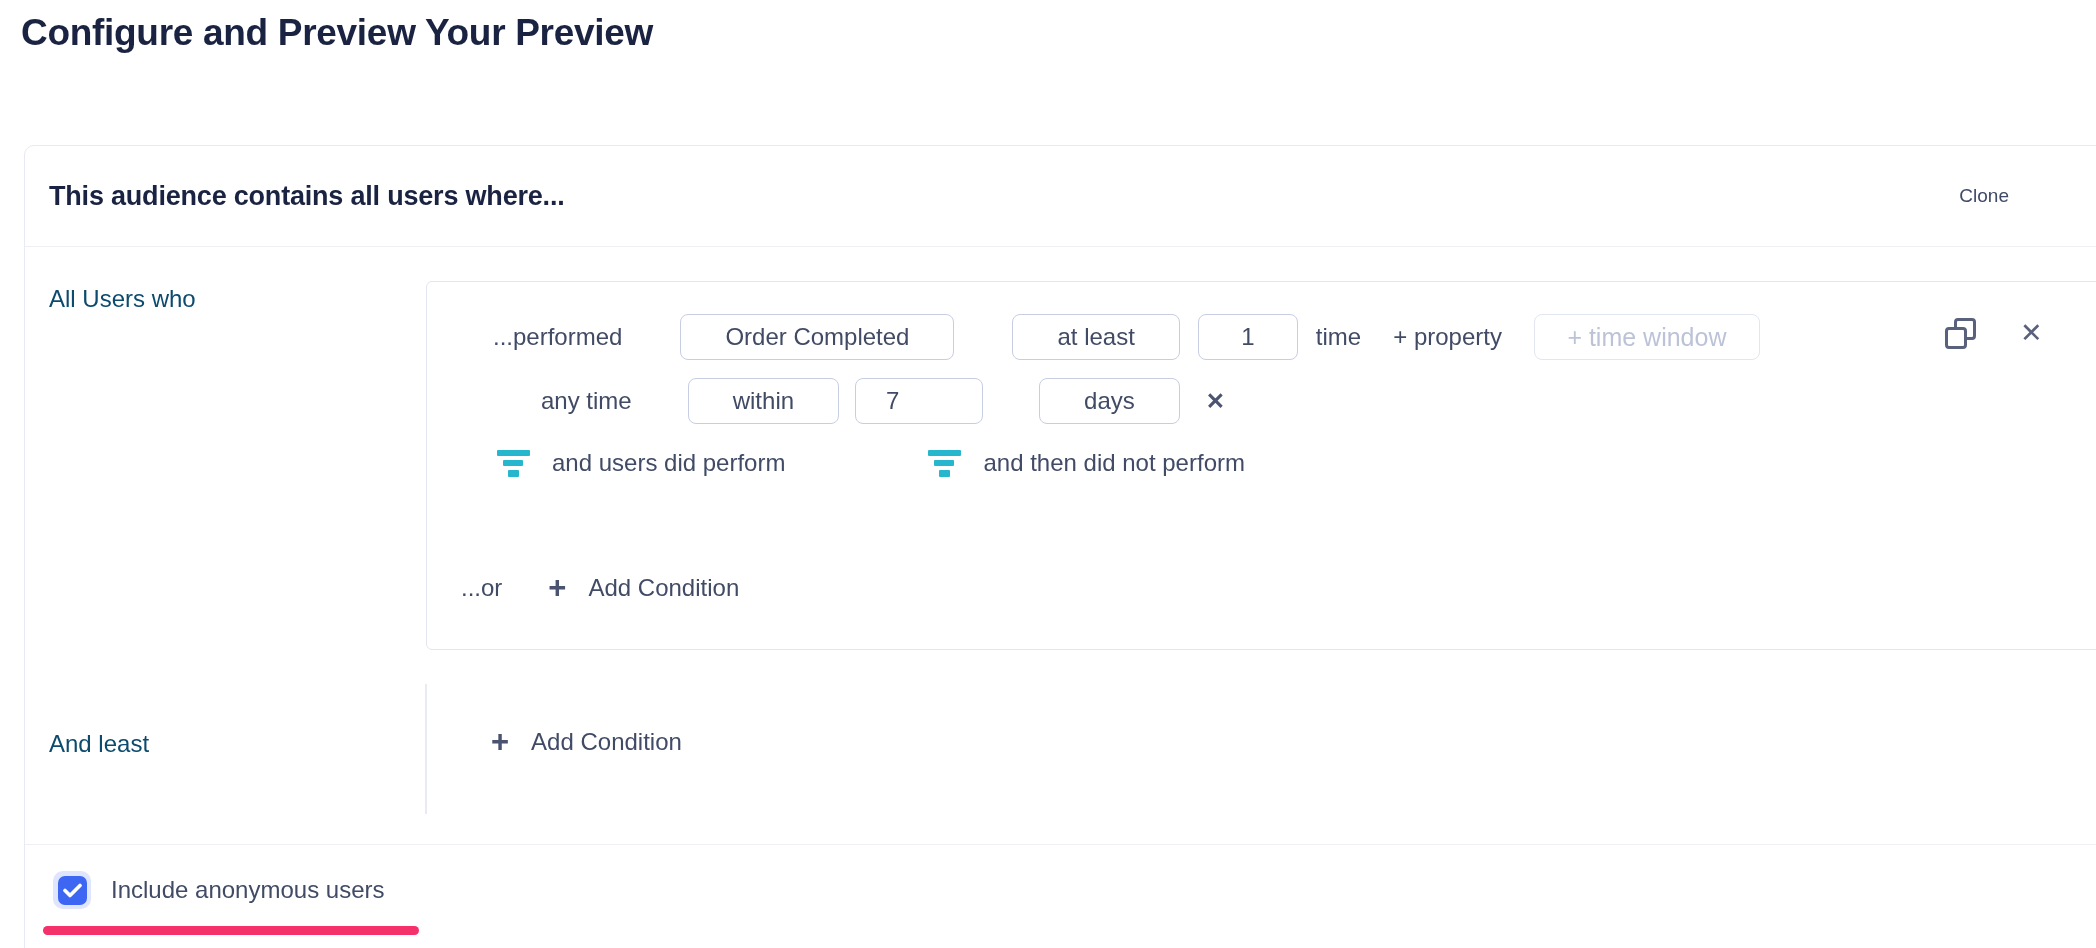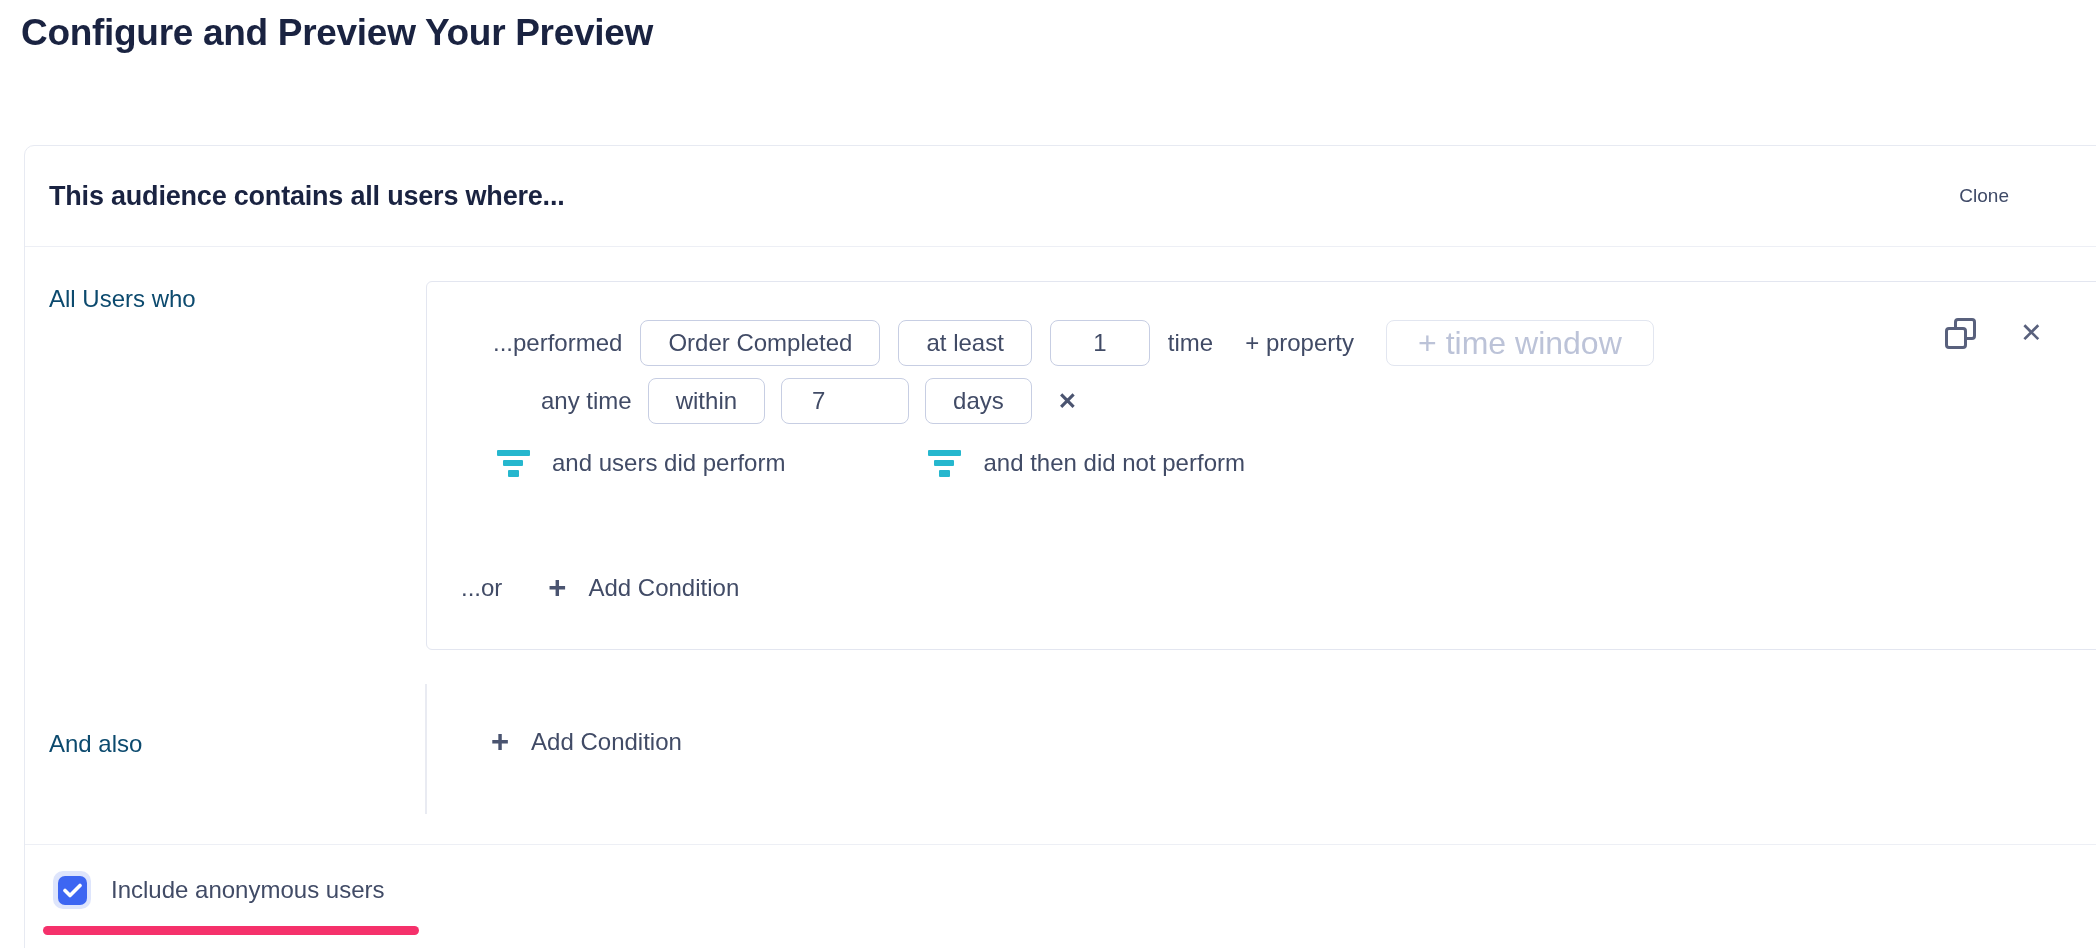--- a/index.html
+++ b/index.html
@@ -22,37 +22,37 @@
   .card-body { position: relative; height: 597px; }
 
   .section-label { position: absolute; font-size: 24px; color: #0c4a6e; }
   .all-users-label { left: 24px; top: 38px; }
   .and-also-label { left: 24px; top: 483px; }
 
   .condition-box { position: absolute; left: 401px; top: 34px; right: -40px; height: 369px;
     background: #fff; border: 1px solid #e3e6f0; border-radius: 6px; }
 
   .cond-row { position: absolute; display: flex; align-items: center; }
-  .row-performed { left: 66px; top: 38px; gap: 18px; }
+  .row-performed { left: 66px; top: 32px; gap: 18px; }
   .row-window { left: 114px; top: 96px; gap: 16px; }
   .row-then { left: 69px; top: 167px; gap: 22px; }
   .row-or { left: 34px; top: 290px; gap: 0; }
 
   .cond-label { font-size: 24px; color: #414b66; white-space: nowrap; }
   .link-label { font-size: 24px; color: #414b66; white-space: nowrap; cursor: pointer; }
 
   .pill-btn { height: 46px; background: #fff; border: 1.5px solid #c7cee3; border-radius: 8px;
     font-family: "Liberation Sans", sans-serif; font-size: 24px; color: #414b66;
-    padding: 0 27px; cursor: pointer; white-space: nowrap; }
+    padding: 0 44px; cursor: pointer; white-space: nowrap; margin-left: 40px; }
   .count-input { width: 100px; height: 46px; border: 1.5px solid #c7cee3; border-radius: 8px;
     font-family: "Liberation Sans", sans-serif; font-size: 24px; color: #414b66;
     text-align: center; }
   .window-count-input { width: 128px; text-align: left; padding-left: 30px; }
-  .time-window-input { width: 268px; height: 46px; border: 1.5px solid #e2e6f0; border-radius: 8px;
-    font-family: "Liberation Sans", sans-serif; font-size: 32px; color: #414b66;
+  .time-window-input { width: 226px; height: 46px; border: 1.5px solid #e2e6f0; border-radius: 8px;
+    font-family: "Liberation Sans", sans-serif; font-size: 25px; color: #414b66;
     text-align: center; }
   .time-window-input::placeholder { color: #bcc3d8; opacity: 1; }
 
   .gap-l { margin-left: 14px; }
 
   .icon-group { position: absolute; left: 1518px; top: 36px; display: flex;
     align-items: center; gap: 44px; }
   .copy-icon { position: relative; width: 31px; height: 31px; cursor: pointer; }
   .copy-icon .back { position: absolute; right: 0; top: 0; width: 22px; height: 22px;
     border: 3px solid #59617d; border-radius: 4px; }
@@ -159,21 +159,21 @@
         <div class="cond-row row-or">
           <span class="cond-label">...or</span>
           <span class="add-condition or-gap">
             <span class="plus-glyph">+</span>
             <span class="link-label">Add Condition</span>
           </span>
         </div>
 
       </div>
 
-      <div class="section-label and-also-label">And also</div>
+      <div class="section-label and-also-label">And least</div>
       <div class="vline"></div>
       <div class="add-condition and-also-add">
         <span class="plus-glyph">+</span>
         <span class="link-label">Add Condition</span>
       </div>
 
     </div>
 
     <div class="card-footer">
       <span class="checkbox">

